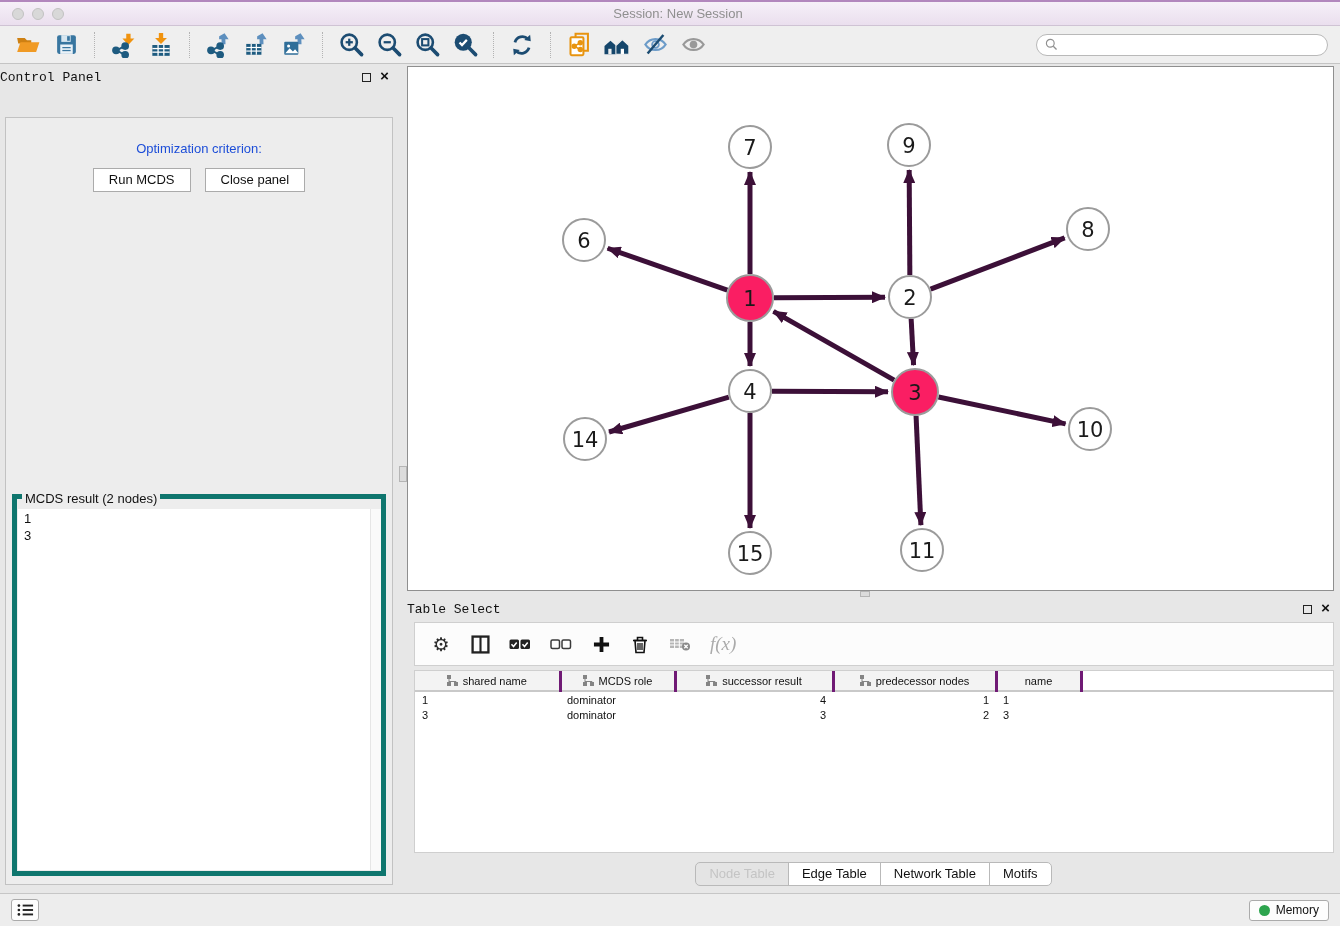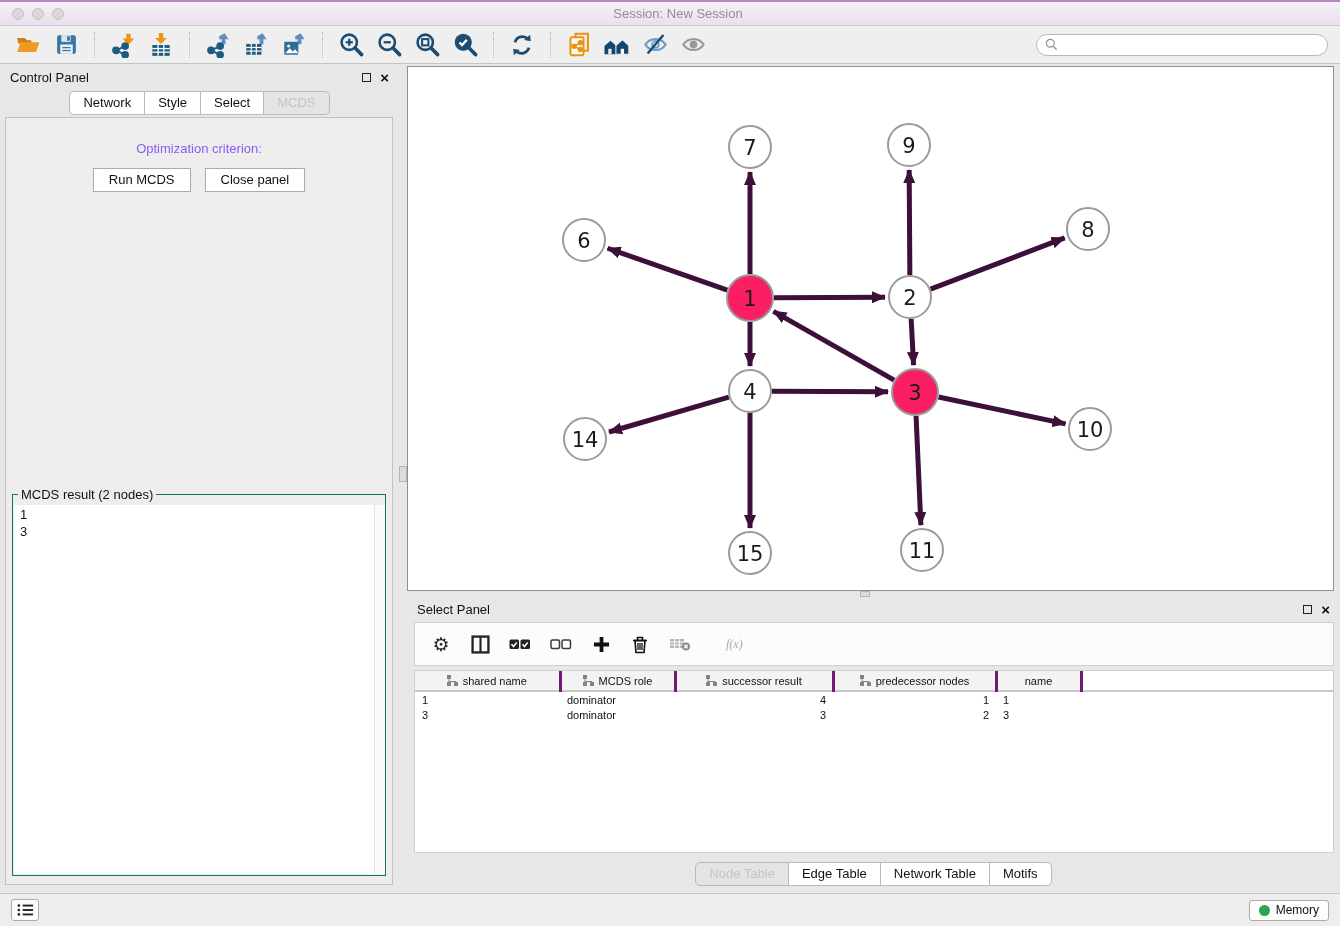--- a/index.html
+++ b/index.html
@@ -27,43 +27,43 @@
   .tool-btn{ width:32px; height:30px; display:flex; align-items:center; justify-content:center; cursor:default;}
   .tool-sep{ width:1px; height:26px; border-left:1px dotted #B3B3B3; margin:0 6px;}
   .searchbox{
     margin-left:auto; width:292px; height:22px; background:#fff;
     border:1px solid #B9B9B9; border-radius:12px;
     display:flex; align-items:center; padding:0 8px; gap:5px;
   }
   .searchbox input{ border:none; outline:none; flex:1; font-size:12px; background:transparent;}
   
   #control-panel{ position:absolute; left:0; top:65px; width:399px; bottom:33px;}
-  .panel-header{ display:flex; align-items:center; padding:5px 10px 3px 10px; font-size:13px; color:#111;}
+  .panel-header{ display:flex; align-items:center; padding:5px 10px 3px 0; font-size:13px; color:#111;font-family:Liberation Mono, monospace;}
   .panel-header-icons{ margin-left:auto; display:flex; align-items:center; gap:9px;}
   .float-box{ width:9px; height:9px; border:1.5px solid #222; display:inline-block;}
   .close-x{ font-size:15px; font-weight:bold; color:#111; line-height:10px;}
   .tab-row{ display:flex; justify-content:center; margin-top:3px; position:relative; z-index:2;}
   .tab{ font-size:13px; color:#111; background:#fff; border:1px solid #B9B9B9;
         padding:3px 13px 4px 13px; margin-left:-1px; }
   .tab:first-child{ border-radius:5px 0 0 5px; margin-left:0;}
   .tab:last-child{ border-radius:0 5px 5px 0;}
   .tab.selected{ background:#E4E4E4; color:#C4C4C4;}
   .cp-content{ position:absolute; left:5px; right:6px; top:52px; bottom:8px;
     background:#EDEDED; border:1px solid #C2C2C2;}
-  .opt-label{ text-align:center; margin-top:23px; font-size:13px; color:#8b5cf6;}
+  .opt-label{ text-align:center; margin-top:23px; font-size:13px; color:#1d4ed8;}
   .dropdown{ margin:11px auto 0 auto; width:310px; height:23px; background:#fff;
     border:1px solid #ABABAB; border-radius:4px; display:flex; align-items:center;
     padding:0 5px 0 10px; font-size:13px; color:#111;}
   .stepper{ margin-left:auto; display:flex; flex-direction:column; align-items:center; gap:1px;}
   .stepper svg{ display:block;}
   .btn-row{ display:flex; justify-content:center; gap:14px; margin-top:12px;}
   .btn{ background:#fff; border:1px solid #ABABAB; border-radius:0;
     font-size:13px; color:#111; padding:3px 15px 4px 15px; font-family:inherit;}
   .groupbox{ position:absolute; left:6px; right:6px; top:376px; bottom:8px;
-    border:1px solid #0f766e;padding-left:8px;}
+    border:5px solid #0f766e;padding-left:8px;}
   .groupbox-label{ position:absolute; top:-8px; left:5px; background:#EDEDED;
     padding:0 3px; font-size:13px; color:#111;}
   .groupbox-inner{ position:absolute; left:1px; right:1px; top:10px; bottom:1px;
     background:#fff; font-size:13px; color:#111; padding:1px 6px; line-height:17px;}
   .groupbox-scroll{ position:absolute; right:0; top:10px; bottom:1px; width:11px;
     background:#FAFAFA; border-left:1px solid #E6E6E6;}
   
   #network-window{ position:absolute; left:407px; top:66px; width:927px; height:525px;
     border:1px solid #8F8F8F; background:#fff;}
   .net-titlebar{ height:23px; background:linear-gradient(#F1F1F1,#D8D8D8);
@@ -83,21 +83,21 @@
     background:#DCDCDC; border:1px solid #B5B5B5;}
   .h-grip{ position:absolute; left:860px; top:591px; width:10px; height:6px;
     background:#DCDCDC; border:1px solid #B5B5B5;}
   
   #table-panel{ position:absolute; left:407px; top:597px; right:0; height:293px;}
   .tp-toolbar{ position:absolute; left:7px; right:6px; top:25px; height:44px;
     background:#FCFCFC; border:1px solid #CFCFCF; display:flex; align-items:center;
     padding-left:16px; gap:19px;}
   .tp-icon{ display:flex; align-items:center; justify-content:center; min-width:20px;}
   .gear-glyph{ font-size:19px; color:#2B2B2B; line-height:1;}
-  .fx-glyph{ font-family:"Liberation Serif", serif; font-style:italic; font-size:12px; color:#ABABAB;margin-left:16px;}
+  .fx-glyph{ font-family:"Liberation Serif", serif; font-style:italic; font-size:19px; color:#ABABAB;}
   .tp-table-wrap{ position:absolute; left:7px; right:6px; top:73px; height:183px;
     background:#fff; border:1px solid #CFCFCF; overflow:hidden;}
   table{ border-collapse:collapse; table-layout:fixed; font-size:11px; color:#111; width:100%;}
   th{ background:#F3F3F3; border-right:3px solid #701a75; border-bottom:2px solid #C9C9C9;
     height:20px; font-weight:normal; font-size:11px; text-align:center; padding:0 4px;
     white-space:nowrap; overflow:hidden;}
   th .hicon{ vertical-align:-1px; margin-right:5px;}
   th.filler{ background:#fff; border-right:none;}
   td{ height:16px; padding:0 7px; white-space:nowrap; overflow:hidden;}
   td.r{ text-align:right;}
@@ -283,26 +283,20 @@
 </div>
 
 <div id="control-panel">
   <div class="panel-header">
     <span>Control Panel</span>
     <span class="panel-header-icons">
       <span class="float-box"></span>
       <span class="close-x">×</span>
     </span>
   </div>
-  <div class="tab-row" id="cp-tabs">
-      <div class="tab">Network</div>
-      <div class="tab">Style</div>
-      <div class="tab">Select</div>
-      <div class="tab selected">MCDS</div>
-    </div>
   <div class="cp-content">
     <div class="opt-label">Optimization criterion:</div>
     <div class="btn-row">
       <button class="btn">Run MCDS</button>
       <button class="btn">Close panel</button>
     </div>
     <div class="groupbox">
       <span class="groupbox-label">MCDS result (2 nodes)</span>
       <div class="groupbox-inner" id="result-lines">
           <div>1</div>
@@ -385,21 +379,21 @@
           <text x="342" y="470.5" text-anchor="middle" font-size="21" fill="#1A1A1A" font-family="&quot;DejaVu Sans&quot;, sans-serif">15</text>
         </g>
       </svg>
   </div>
 </div>
 
 <div class="h-grip"></div>
 
 <div id="table-panel">
   <div class="panel-header">
-    <span>Select Panel</span>
+    <span>Table Select</span>
     <span class="panel-header-icons">
       <span class="float-box"></span>
       <span class="close-x">×</span>
     </span>
   </div>
   <div class="tp-toolbar">
     <span class="tp-icon">
       <span class="gear-glyph">⚙</span>
     </span>
     <span class="tp-icon">

